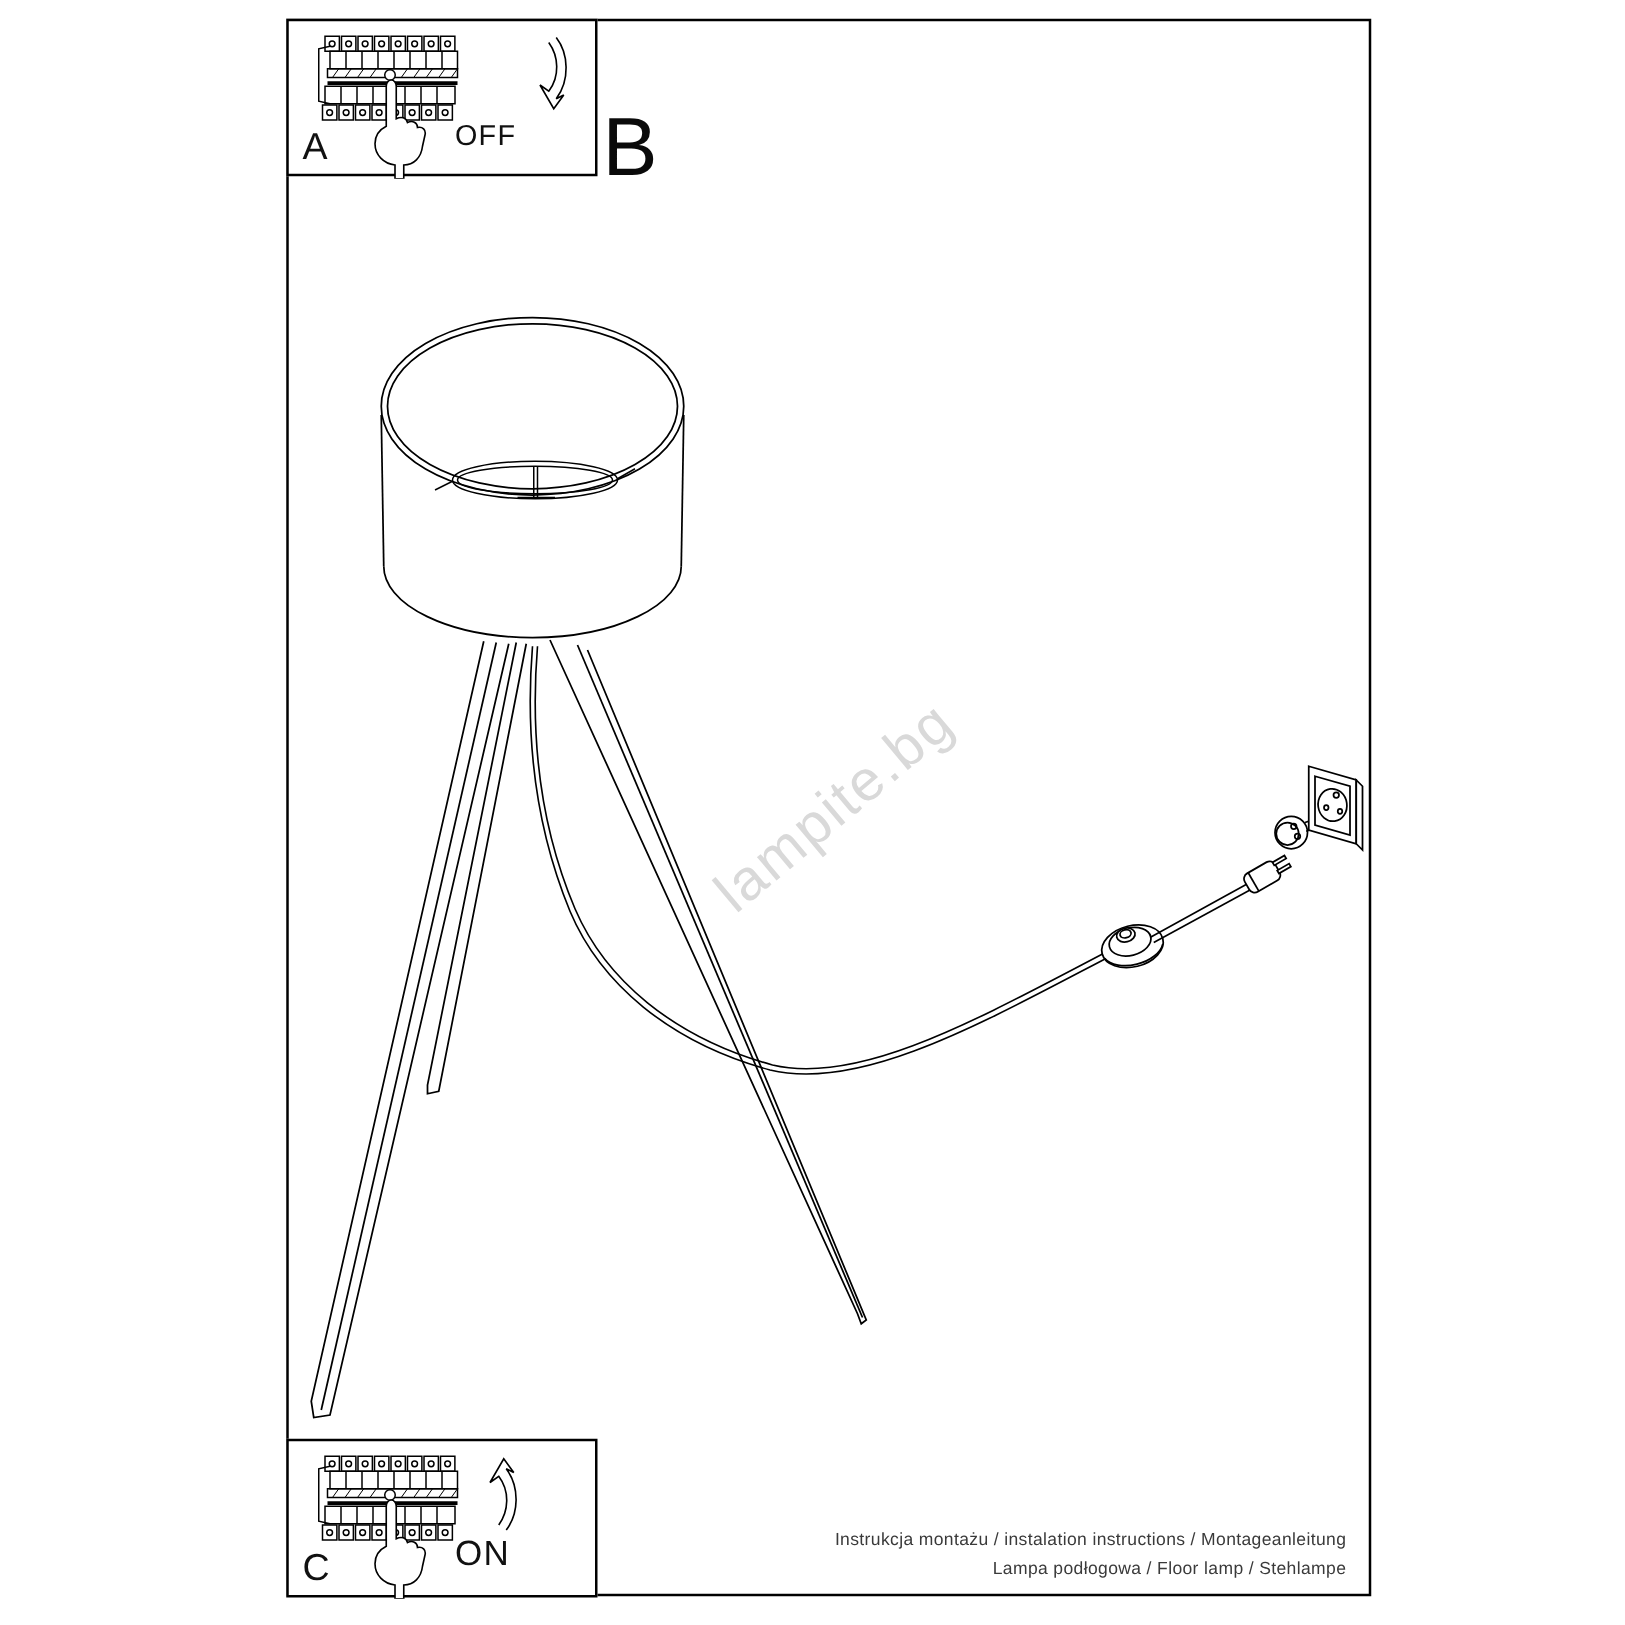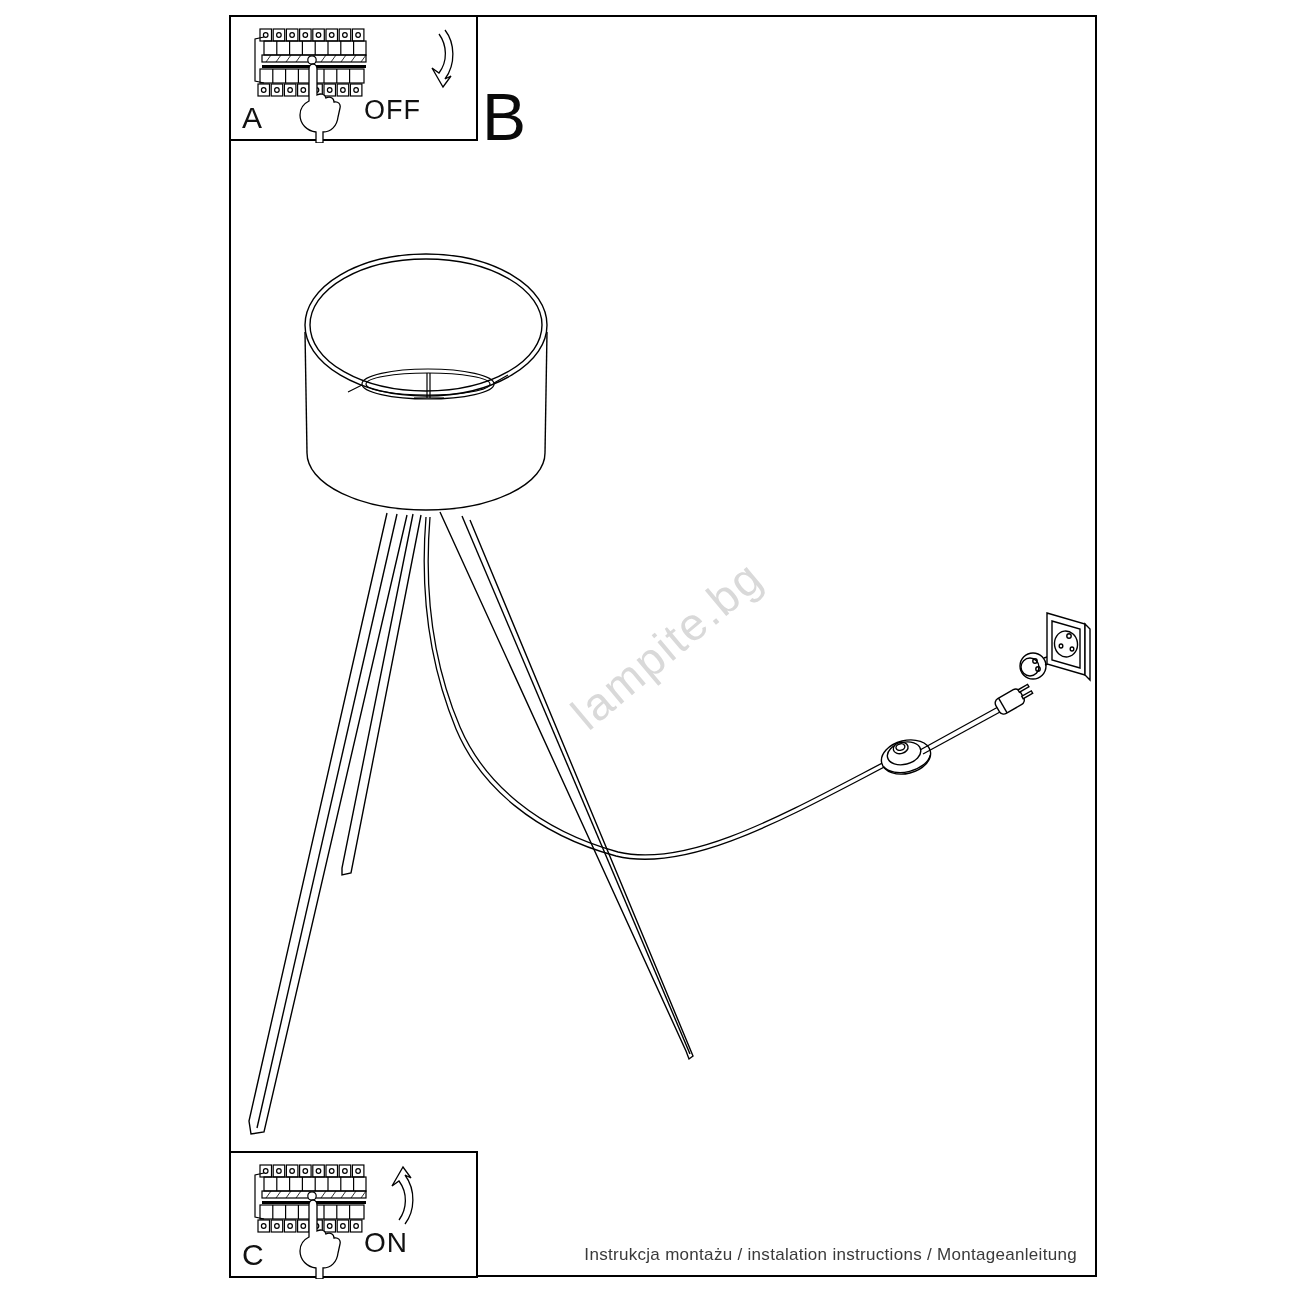--- a/index.html
+++ b/index.html
@@ -14,39 +14,39 @@
   }
   .step-box{
     background:#fff;border:2px solid #000;box-sizing:border-box;z-index:6;
   }
   #step-a-box{left:229px;top:15px;width:249px;height:126px;}
   #step-c-box{left:229px;top:1151px;width:249px;height:127px;}
   .corner-label{
     position:absolute;left:11px;bottom:6px;font-size:30px;color:#111;line-height:1;
   }
   .state-label{
-    position:absolute;font-size:27px;color:#111;line-height:1;letter-spacing:1px;
+    position:absolute;font-size:23px;color:#111;line-height:1;letter-spacing:1px;
   }
   #step-a-box .state-label{left:133px;top:80px;}
   #step-c-box .state-label{left:133px;top:76px;font-size:28px;}
   #step-b-label{
     left:482px;top:84px;font-size:66px;line-height:1;color:#0a0a0a;z-index:5;
   }
   #watermark{
     left:667px;top:645px;z-index:2;color:#d9d9d9;font-size:46px;letter-spacing:2px;
     transform:translate(-50%,-50%) rotate(-40deg);white-space:nowrap;
   }
   #lamp-svg{left:230px;top:16px;z-index:3;}
   .panel-svg{position:absolute;left:20px;top:8px;}
   .arrow-svg{position:absolute;}
   #step-a-box .arrow-svg{left:178px;top:10px;}
   #step-c-box .arrow-svg{left:138px;top:10px;}
   #footer-text{
     right:223px;bottom:34px;z-index:5;text-align:right;
-    font-size:17px;line-height:23px;color:#3a3a3a;letter-spacing:0.3px;
+    font-size:14px;line-height:23px;color:#3a3a3a;letter-spacing:0.3px;
   }
   svg{display:block;}
   svg *{vector-effect:none;}
 </style>
 </head>
 <body>
 
 <div class="abs" id="main-frame"></div>
 
 <div class="abs" id="watermark">lampite.bg</div>
@@ -234,13 +234,14 @@
     <g transform="translate(0,64) scale(1,-1)">
       <path d="M30,7 C38,18 39,34 30,46 L23,41 L34,60 L42,49 L36,52 C47,37 46,16 36,3"></path>
     </g>
   </svg>
   <div class="corner-label">C</div>
   <div class="state-label">ON</div>
 </div>
 
 <div class="abs" id="footer-text">
   <div>Instrukcja montażu / instalation instructions / Montageanleitung</div>
+  <div>Lampa podłogowa / Floor lamp / Stehlampe</div>
 </div>
 
 </body></html>

